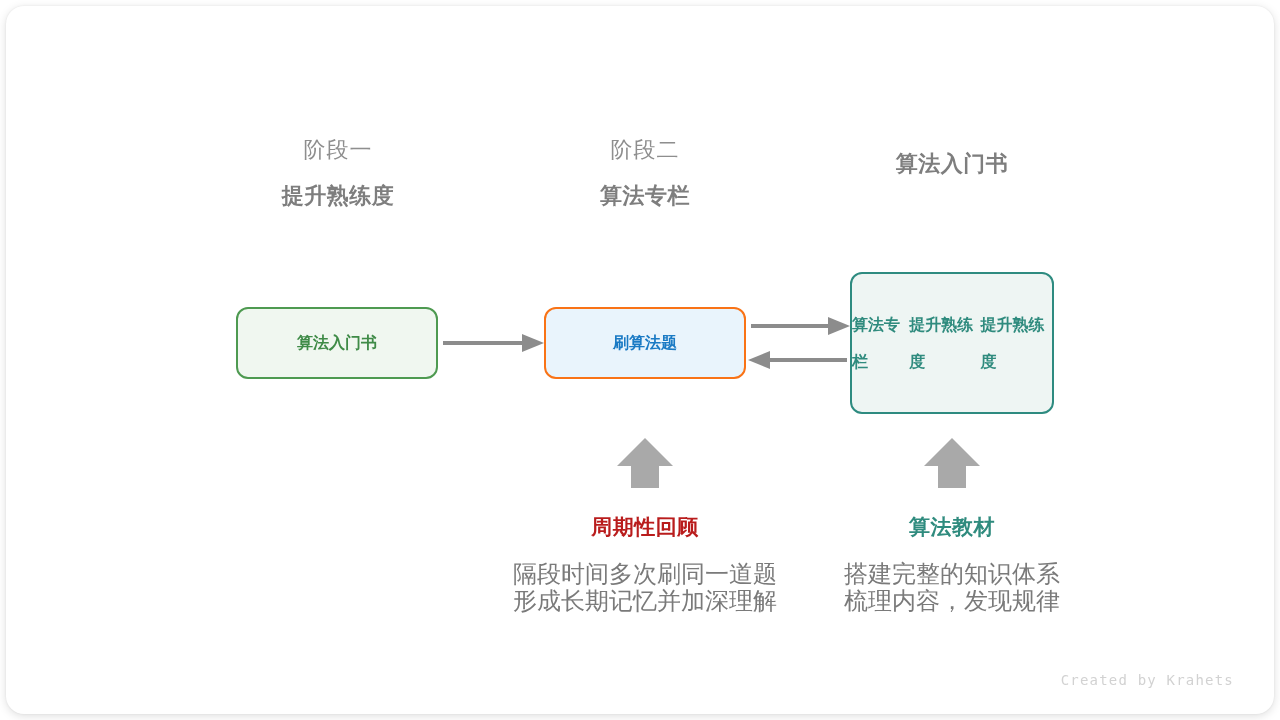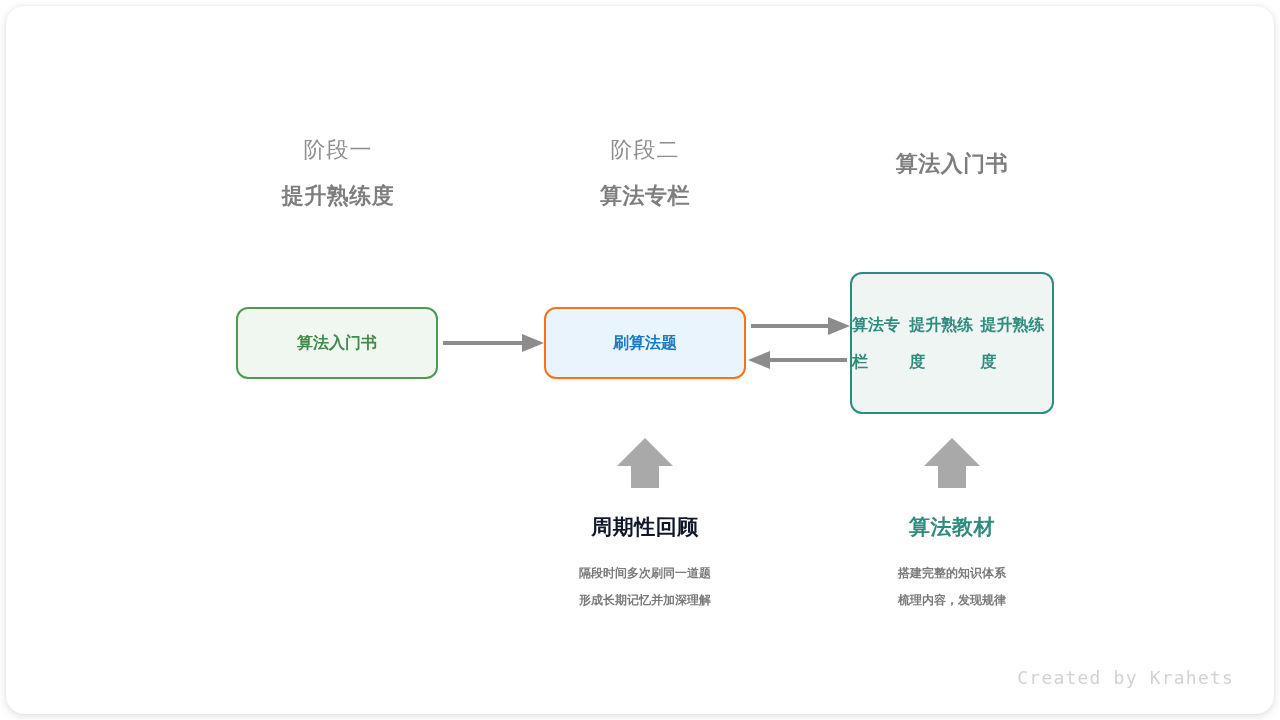--- a/index.html
+++ b/index.html
@@ -111,39 +111,39 @@
   }
   .annot.a1 { left: 489px; top: 506px; }
   .annot.a2 { left: 796px; top: 506px; }
 
   .annot-title {
     font-size: 21px;
     font-weight: 700;
     line-height: 30px;
     letter-spacing: 0.5px;
   }
-  .annot.a1 .annot-title { color: #0f172a; }
+  .annot.a1 .annot-title { color: #b91c1c; }
   .annot.a2 .annot-title { color: #2f8b7e; }
 
   .annot-desc {
     margin-top: 18px;
-    font-size: 12px;
+    font-size: 24px;
     color: #7a7a7a;
     line-height: 27px;
-    font-weight: 700;
+    font-weight: 400;
   }
   .annot-desc .line { display: block; }
 
   
   .credit {
     position: absolute;
     right: 40px;
     bottom: 26px;
     font-family: "DejaVu Sans Mono", "Liberation Mono", monospace;
-    font-size: 18px;
+    font-size: 14px;
     color: #d2d2d2;
     letter-spacing: 1.2px;
   }
 </style>
 </head>
 <body>
 
 <div id="canvas">
   <div class="card">
 

